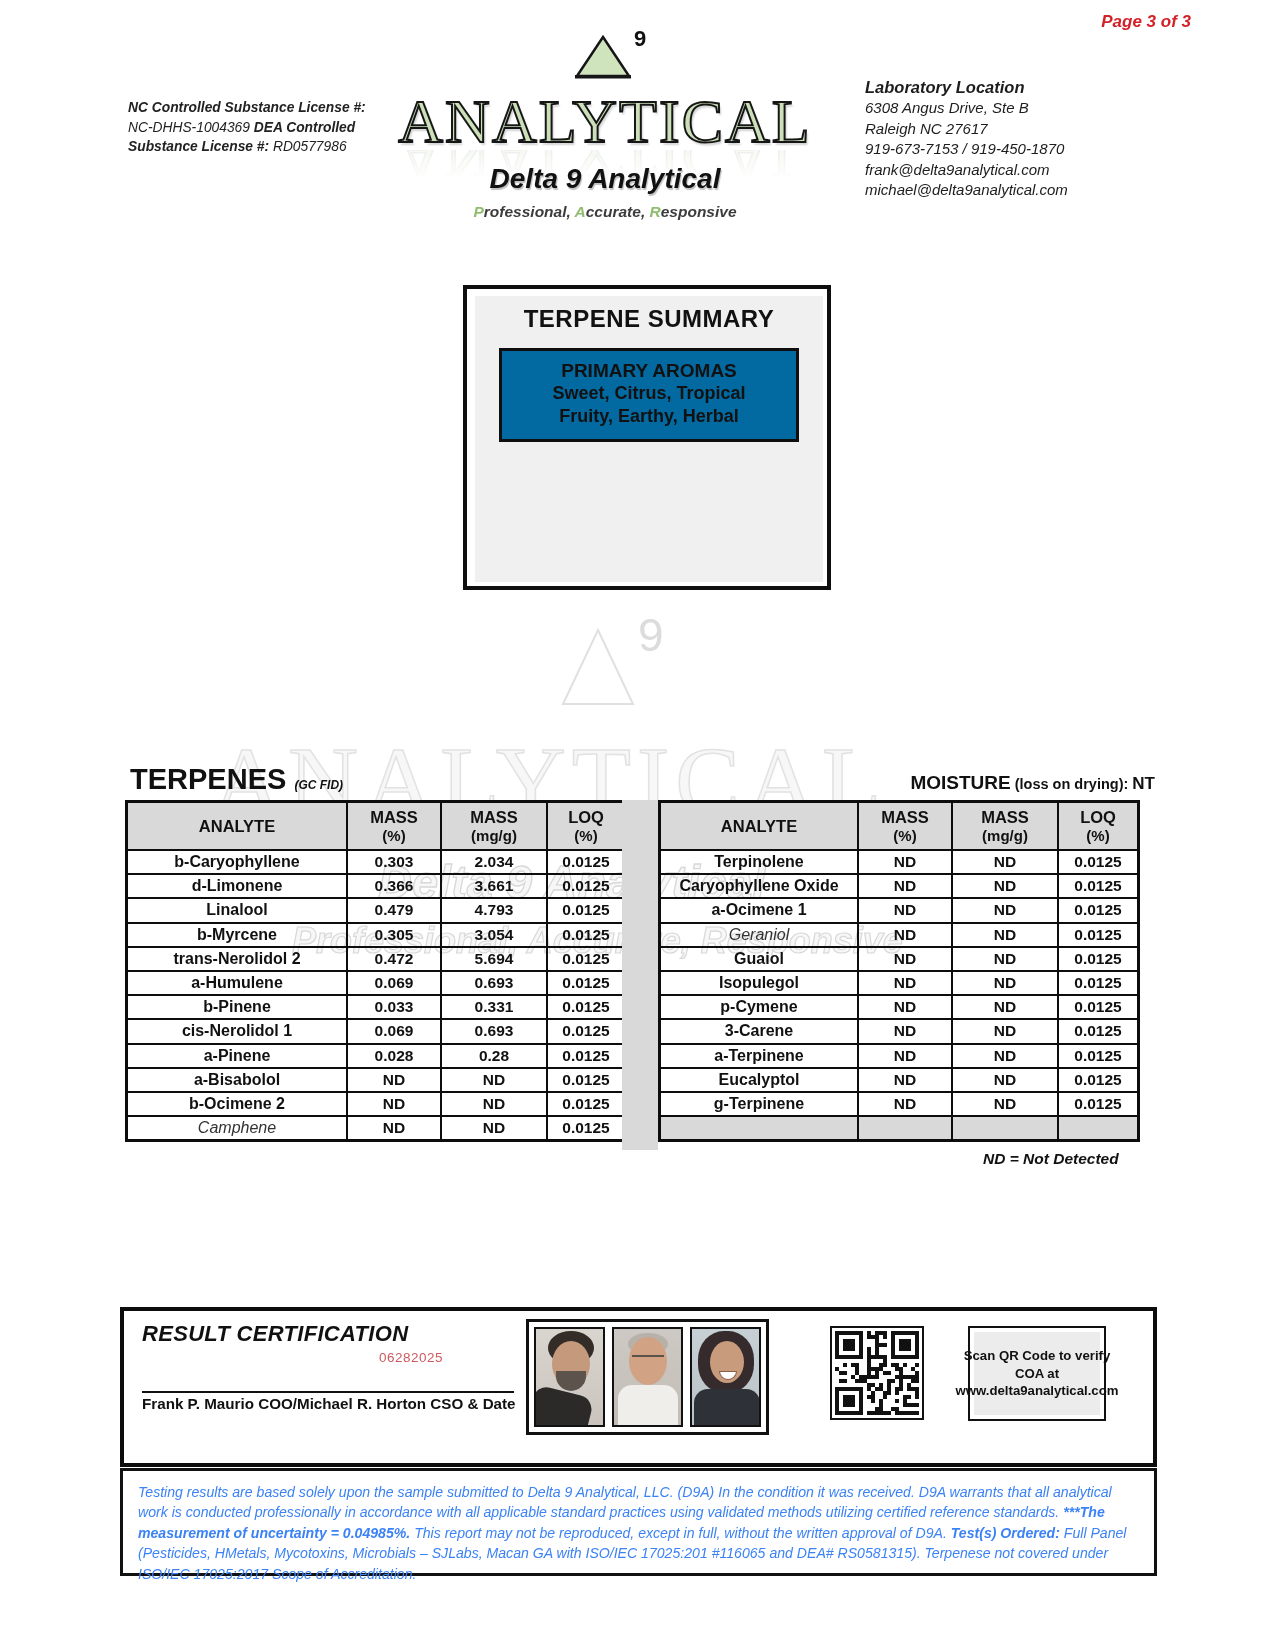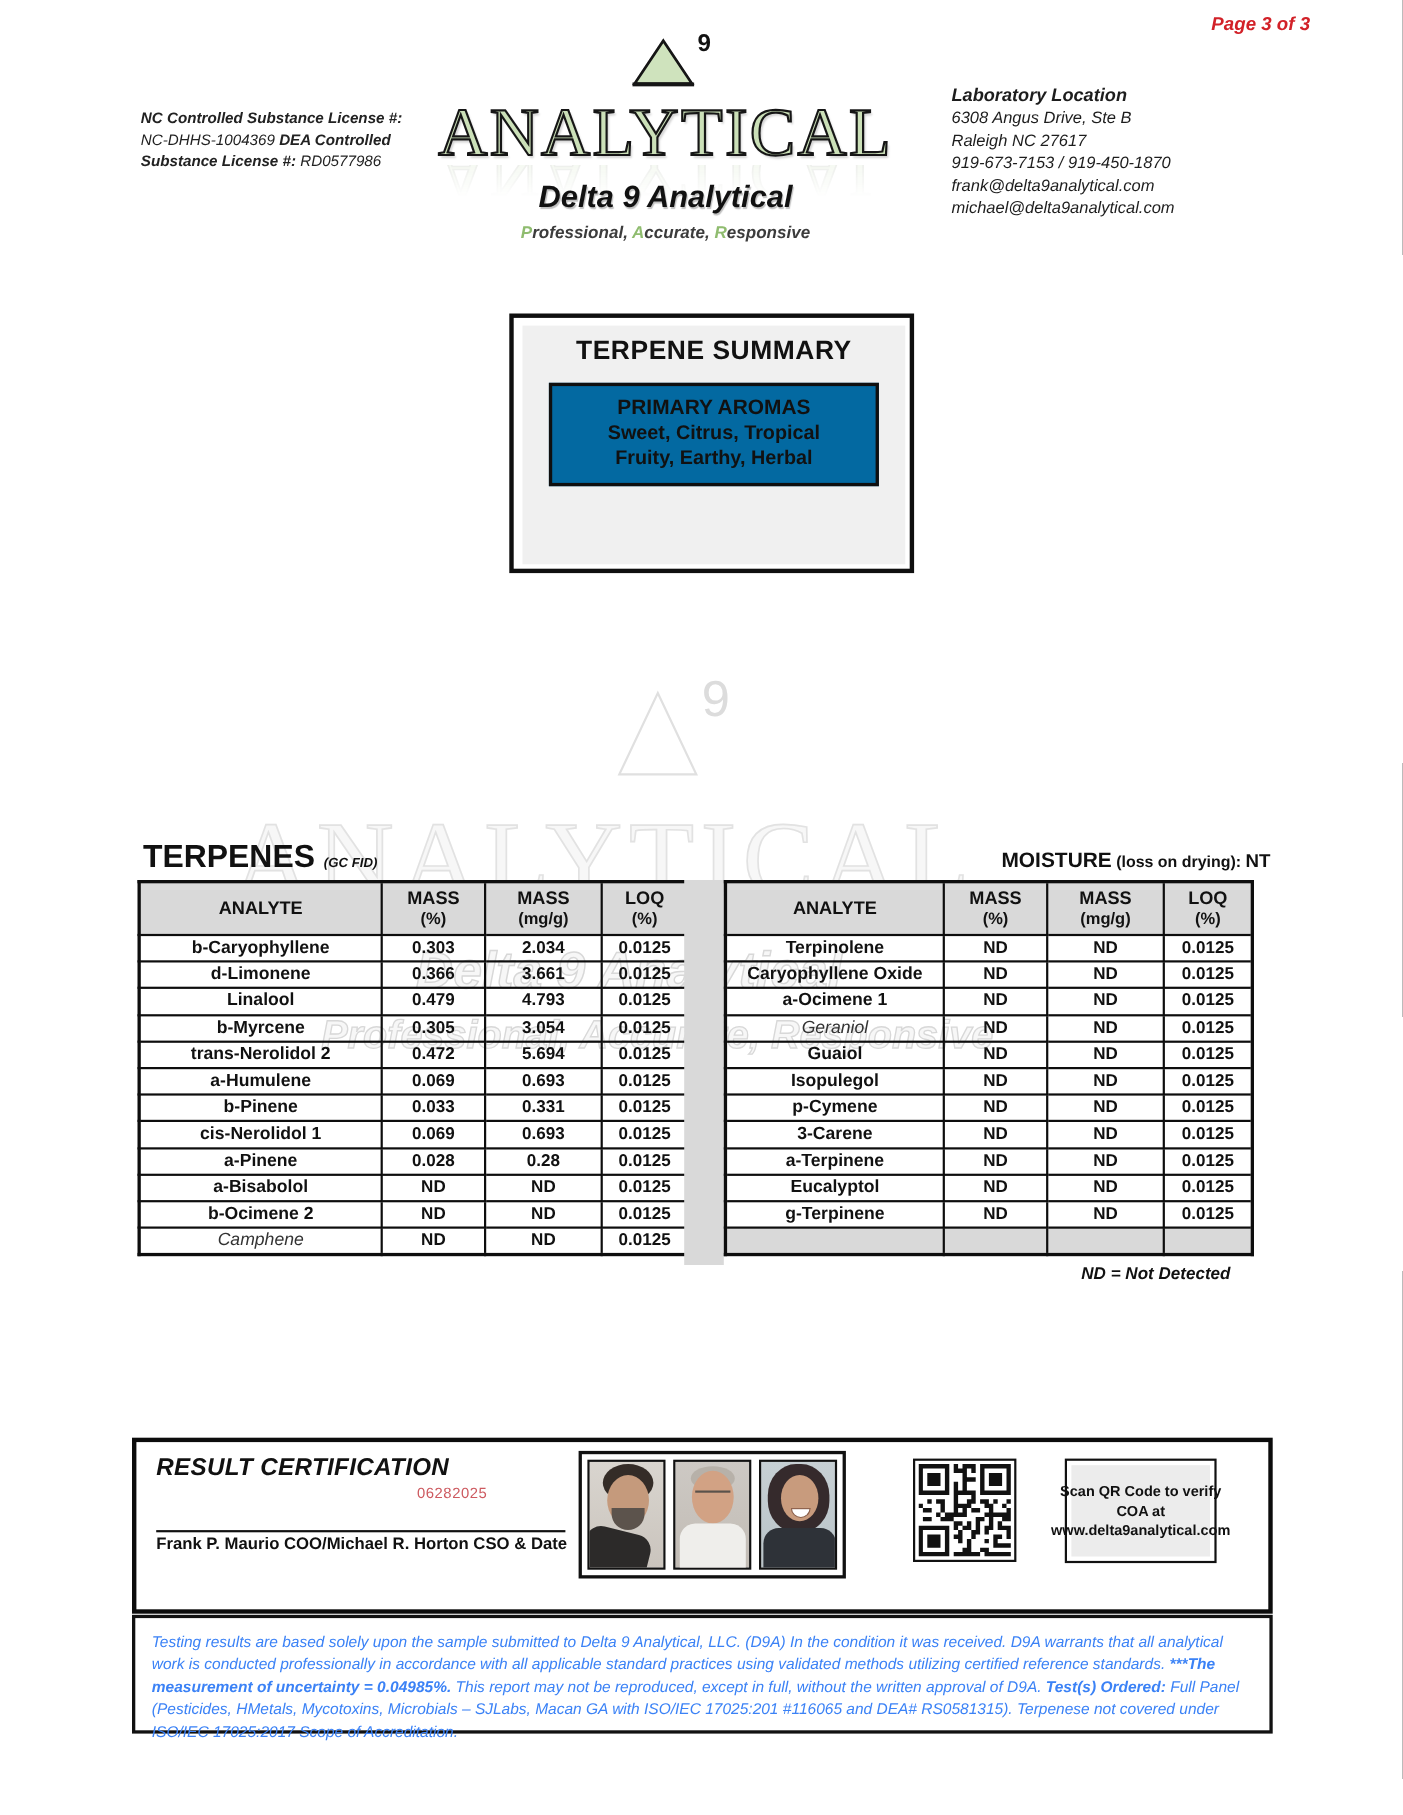--- a/index.html
+++ b/index.html
@@ -38,21 +38,21 @@
          color:var(--logo-green,#cbe0b8);-webkit-text-stroke:1.5px #9aa391;
          transform:scaleY(-1);opacity:.22;
          -webkit-mask-image:linear-gradient(to top,rgba(0,0,0,.8),transparent 70%);
          mask-image:linear-gradient(to top,rgba(0,0,0,.8),transparent 70%);}
   .subtitle{left:330px;top:163px;width:550px;text-align:center;font-size:28px;font-weight:700;font-style:italic;
             text-shadow:1px 2px 1px rgba(0,0,0,0.25);}
   .tagline{left:330px;top:203px;width:550px;text-align:center;font-size:15.5px;font-weight:700;font-style:italic;color:#3c3c3c;}
   .tagline .g{color:#8fbc6f;}
 
   
-  .summary{left:463px;top:285px;width:368px;height:236px;border:4px solid #0f0f0f;box-sizing:border-box;}
+  .summary{left:463px;top:285px;width:368px;height:305px;border:4px solid #0f0f0f;box-sizing:border-box;}
   .summary-panel{position:absolute;left:8px;top:7px;right:4px;bottom:4px;background:#f0f0f0;}
   .summary-title{margin-top:9px;text-align:center;font-size:24px;font-weight:800;letter-spacing:.5px;}
   .total-box{margin:9px auto 0;width:306px;border:3.5px solid #0f0f0f;background:#fff;
              text-align:center;font-size:26px;font-weight:800;padding:5px 0 7px;box-sizing:border-box;}
   .aromas-box{margin:15px auto 0;width:300px;border:3.5px solid #0f0f0f;background:#0369a1;
               text-align:center;padding:9px 4px 10px;box-sizing:border-box;}
   .aromas-title{font-size:19px;font-weight:800;}
   .aromas-line{font-size:18px;font-weight:700;line-height:1.3;}
 
   

